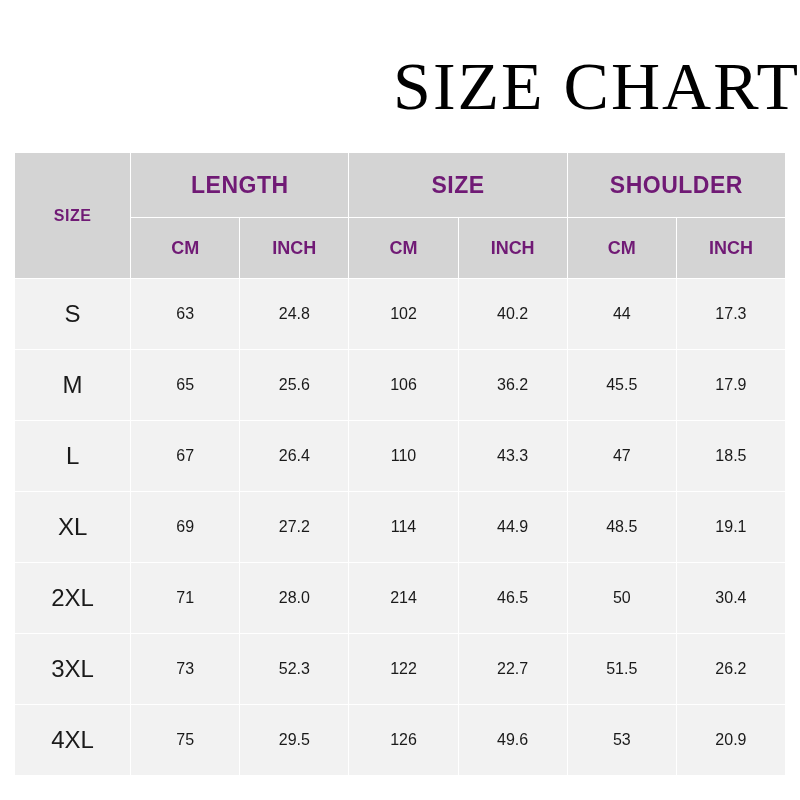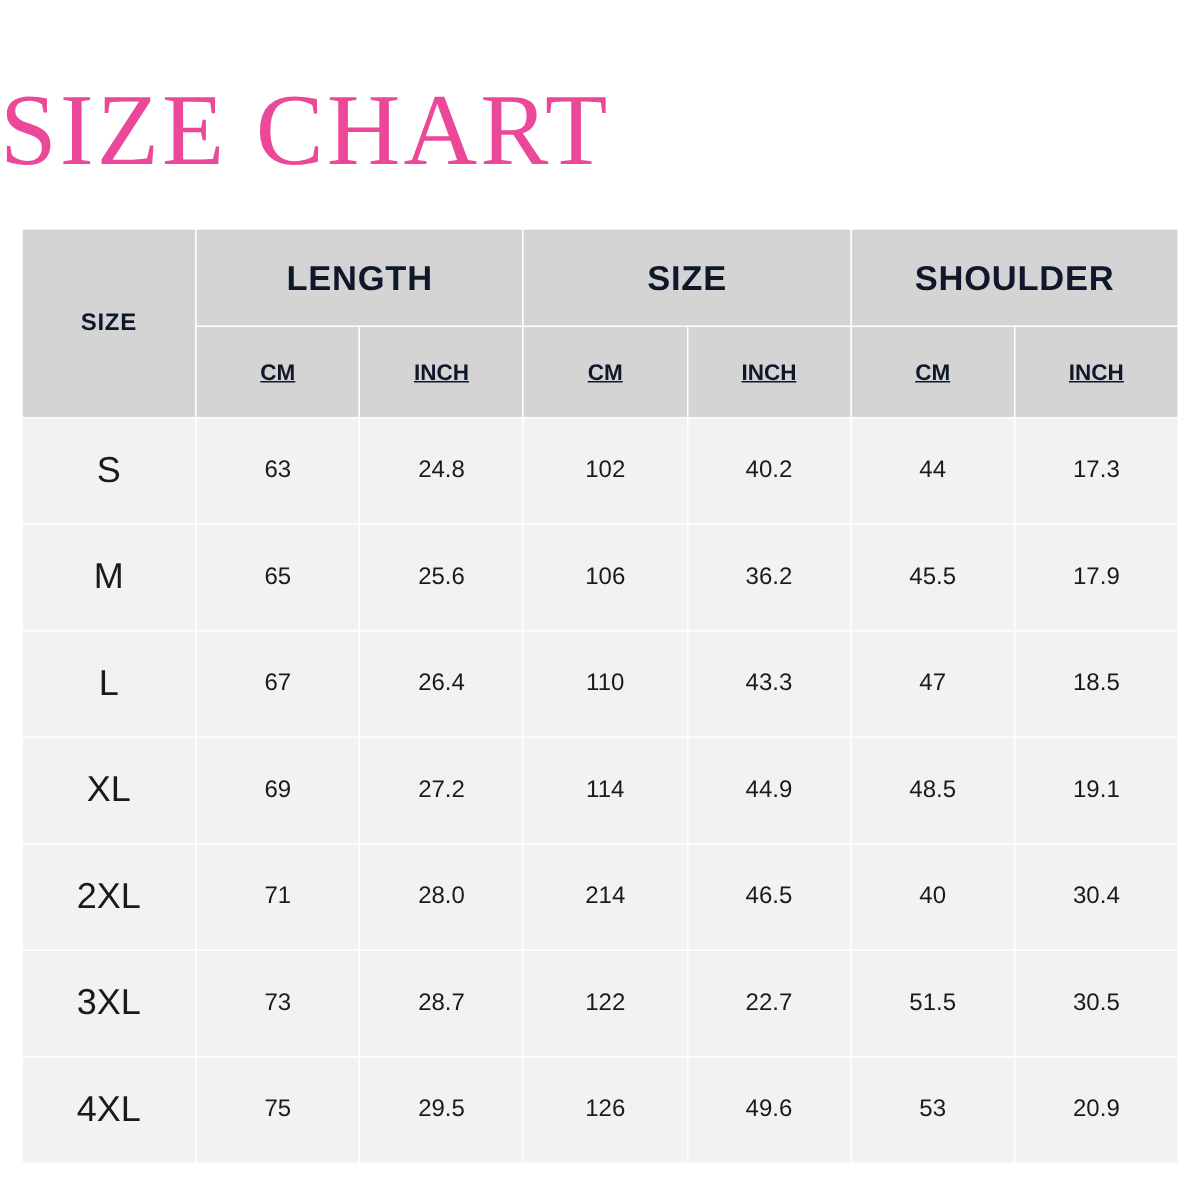--- a/index.html
+++ b/index.html
@@ -14,62 +14,61 @@
     color: #111111;
     overflow: hidden;
   }
   .page {
     width: 800px;
     height: 800px;
     position: relative;
     box-sizing: border-box;
   }
   .chart-title {
-    text-align: left;
+    text-align: right;
     font-family: "Liberation Serif", serif;
     font-size: 68px;
     font-weight: 400;
     letter-spacing: 2px;
     line-height: 1;
     padding-top: 52px;
-    color: #ec4899;
+    color: #000000;
   }
   .table-wrap {
     margin: 32px 14px 0 14px;
   }
   table.size-table {
     border-collapse: collapse;
     width: 772px;
     table-layout: fixed;
   }
   table.size-table th,
   table.size-table td {
     border: 1px solid #ffffff;
     text-align: center;
     vertical-align: middle;
   }
   thead th {
     background: #d4d4d4;
-    color: #0f172a;
+    color: #701a75;
     font-weight: bold;
     font-size: 22px;
   }
   th.size-head {
     font-size: 16px;
     letter-spacing: 0.5px;
   }
   th.group-head {
     font-size: 23px;
     letter-spacing: 0.5px;
     height: 62px;
   }
   th.unit-head {
-    font-size: 15px;
+    font-size: 18px;
     height: 58px;
-    text-decoration: underline;
   }
   tbody td {
     background: #f2f2f2;
     font-size: 16px;
     height: 68px;
     font-weight: 400;
     color: #1a1a1a;
   }
   tbody td.size-cell {
     font-size: 24px;
@@ -147,31 +146,31 @@
           <td>44.9</td>
           <td>48.5</td>
           <td>19.1</td>
         </tr>
         <tr>
           <td class="size-cell">2XL</td>
           <td>71</td>
           <td>28.0</td>
           <td>214</td>
           <td>46.5</td>
-          <td>40</td>
+          <td>50</td>
           <td>30.4</td>
         </tr>
         <tr>
           <td class="size-cell">3XL</td>
           <td>73</td>
-          <td>28.7</td>
+          <td>52.3</td>
           <td>122</td>
           <td>22.7</td>
           <td>51.5</td>
-          <td>30.5</td>
+          <td>26.2</td>
         </tr>
         <tr>
           <td class="size-cell">4XL</td>
           <td>75</td>
           <td>29.5</td>
           <td>126</td>
           <td>49.6</td>
           <td>53</td>
           <td>20.9</td>
         </tr>

